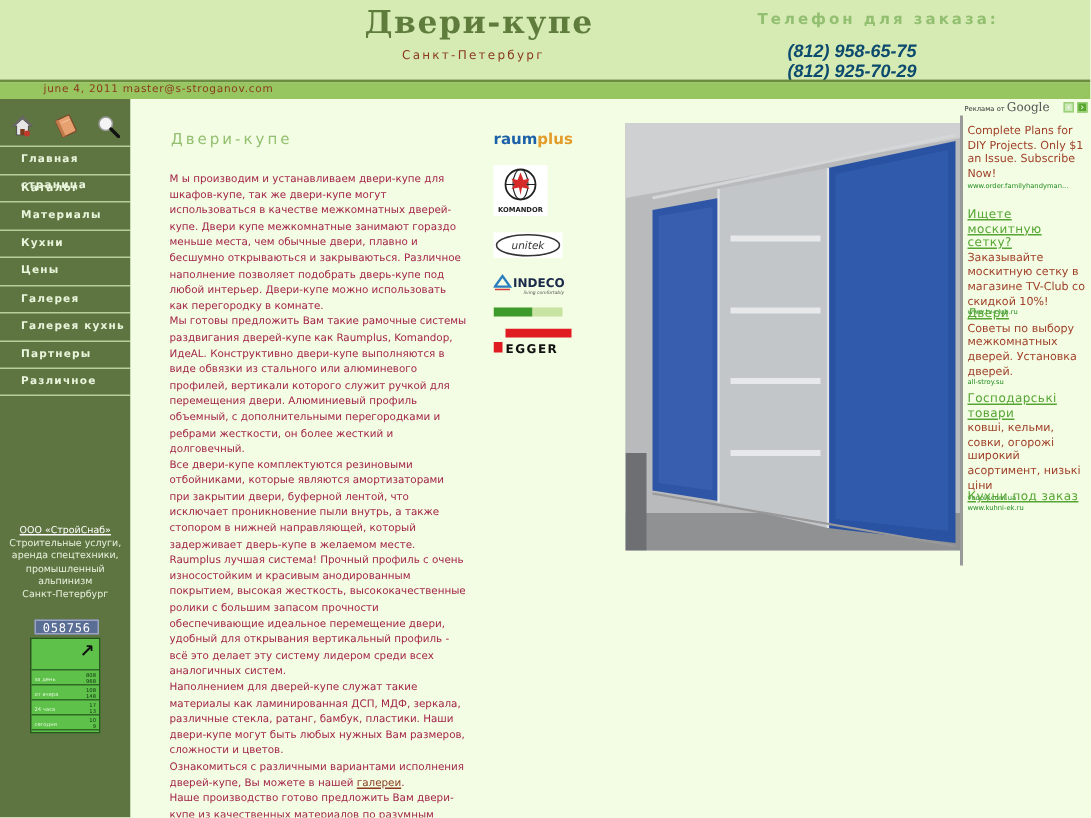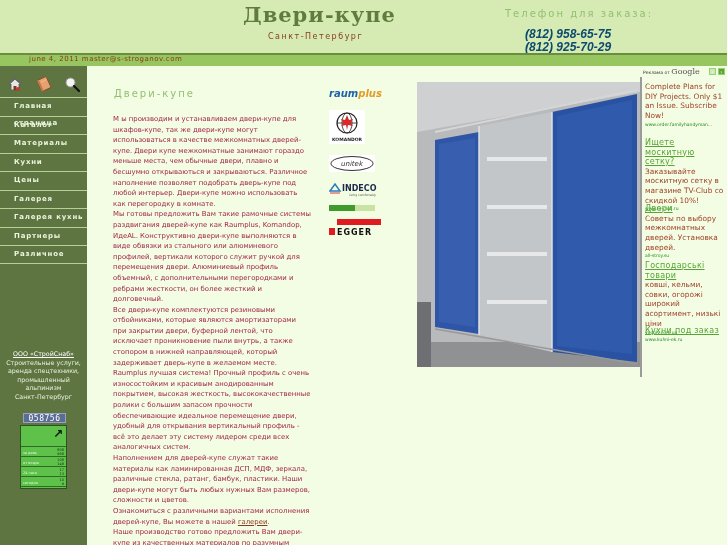--- a/index.html
+++ b/index.html
@@ -3,21 +3,21 @@
 <meta charset="utf-8">
 <style>
   * { box-sizing: border-box; margin: 0; padding: 0; }
   html, body { width: 727px; height: 545px; overflow: hidden; }
   body { font-family: "DejaVu Sans", sans-serif; background: #f3fde3; position: relative; }
 
   
   .header { position: absolute; left: 0; top: 0; width: 727px; height: 53px; background: #d5ebb3; }
   .site-title { position: absolute; left: 243px; top: 2px; font-family: "DejaVu Serif", serif; font-size: 21px; color: #5f7c3d; letter-spacing: 1px; font-weight: bold; }
   .site-city { position: absolute; left: 268px; top: 32px; font-size: 8px; color: #8a3a1f; letter-spacing: 1.5px; }
-  .phone-label { position: absolute; left: 505px; top: 8px; font-size: 10px; color: #93bf70; letter-spacing: 2px; }
+  .phone-label { position: absolute; left: 505px; top: 8px; font-size: 10px; color: #93bf70; letter-spacing: 2px; font-weight: bold; }
   .phone { position: absolute; left: 525px; font-size: 12px; font-weight: bold; font-style: italic; color: #0c4a6e; font-family: Liberation Sans, sans-serif; }
   .phone.p1 { top: 27px; }
   .phone.p2 { top: 40px; }
   .header-line { position: absolute; left: 0; top: 53px; width: 727px; height: 2px; background: #6b8e3e; }
 
   
   .topbar { position: absolute; left: 0; top: 55px; width: 727px; height: 11px; background: #97c55f; }
   .topbar-text { position: absolute; left: 5px; top: 0px; font-size: 7px; color: #8a3a1f; letter-spacing: 0.5px; }
   .topbar-date { color: #8a3a1f; padding-left: 24px; }
   .topbar-email { color: #8a3a1f; }
@@ -45,21 +45,21 @@
   
   .content { position: absolute; left: 87px; top: 66px; width: 553px; height: 479px; background: #f3fde3; }
   .page-heading { position: absolute; left: 27px; top: 22px; font-size: 10px; color: #93bf70; letter-spacing: 2px; }
   .article { position: absolute; left: 26px; top: 48px; width: 198px; font-size: 6.9px; color: #a3254a; line-height: 10.6px; }
   .article p { margin: 0; }
   .article a { color: #8a3a1f; text-decoration: underline; }
 
   
   .logos { position: absolute; left: 242px; top: 20px; width: 60px; }
   .logo { position: absolute; left: 0; }
-  .logo-raumplus { top: 2px; font-size: 10px; font-weight: bold; letter-spacing: 0; font-style: italic; }
+  .logo-raumplus { top: 2px; font-size: 10px; font-weight: bold; letter-spacing: 0; }
   .logo-raumplus .a { color: #1d62a8; }
   .logo-raumplus .b { color: #e39b2a; }
   .logo-komandor { top: 24px; width: 36px; height: 34px; background: #fff; }
   .logo-unitek { top: 69px; width: 46px; height: 17px; background: #fff; }
   .logo-indeco { top: 95px; width: 55px; height: 16px; }
   .logo-brasspro { top: 117px; width: 50px; height: 10px; }
   .logo-egger { top: 133px; width: 54px; height: 17px; }
 
   
   .door-image { position: absolute; left: 330px; top: 16px; width: 223px; height: 285px; background: #b4b6b8; overflow: hidden; }

